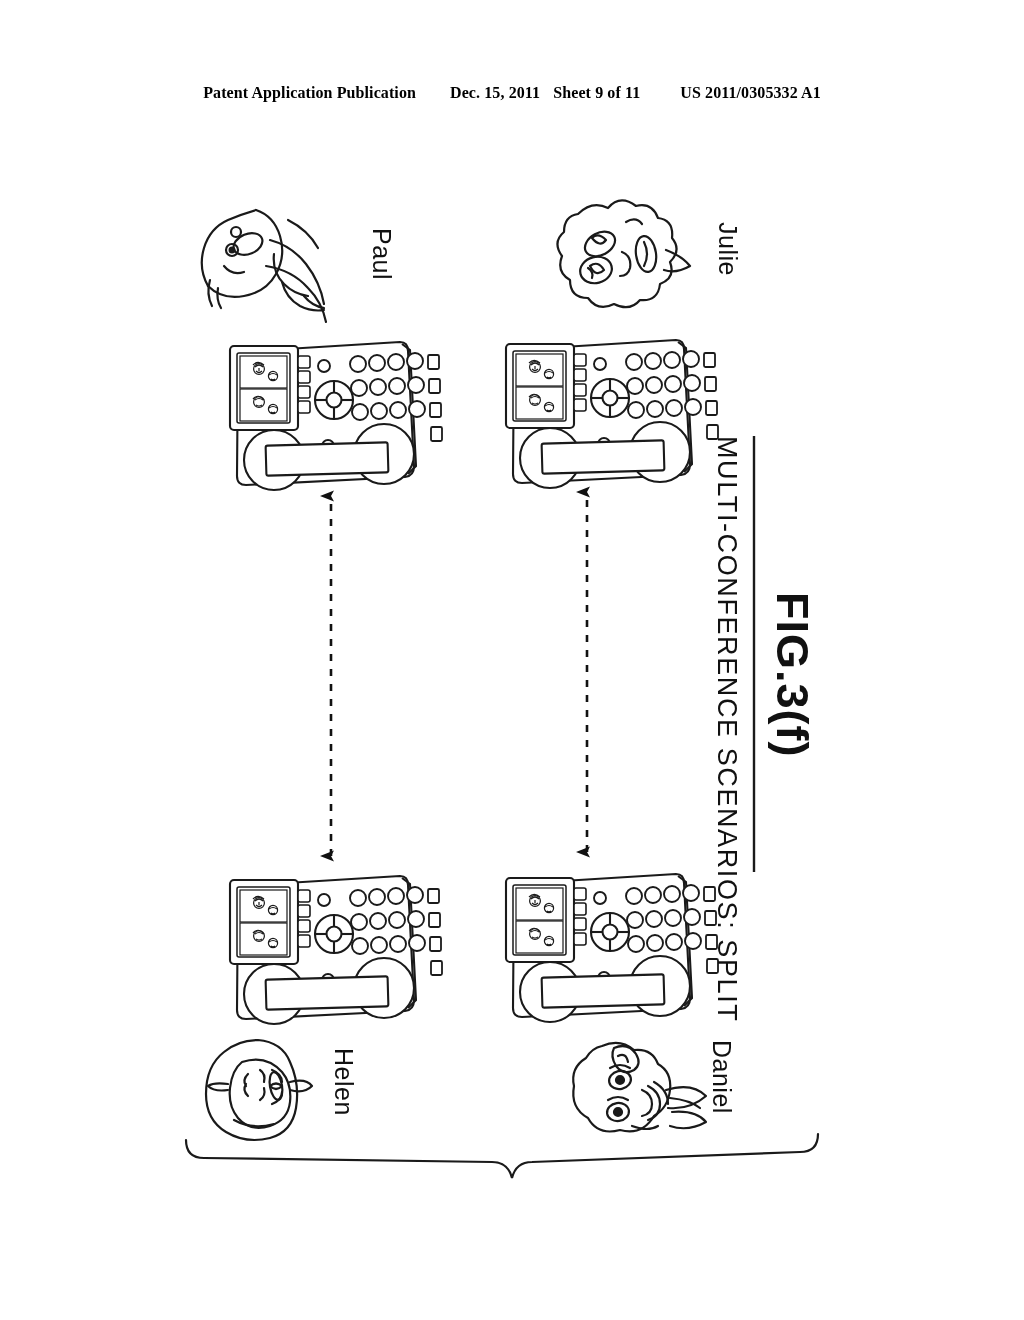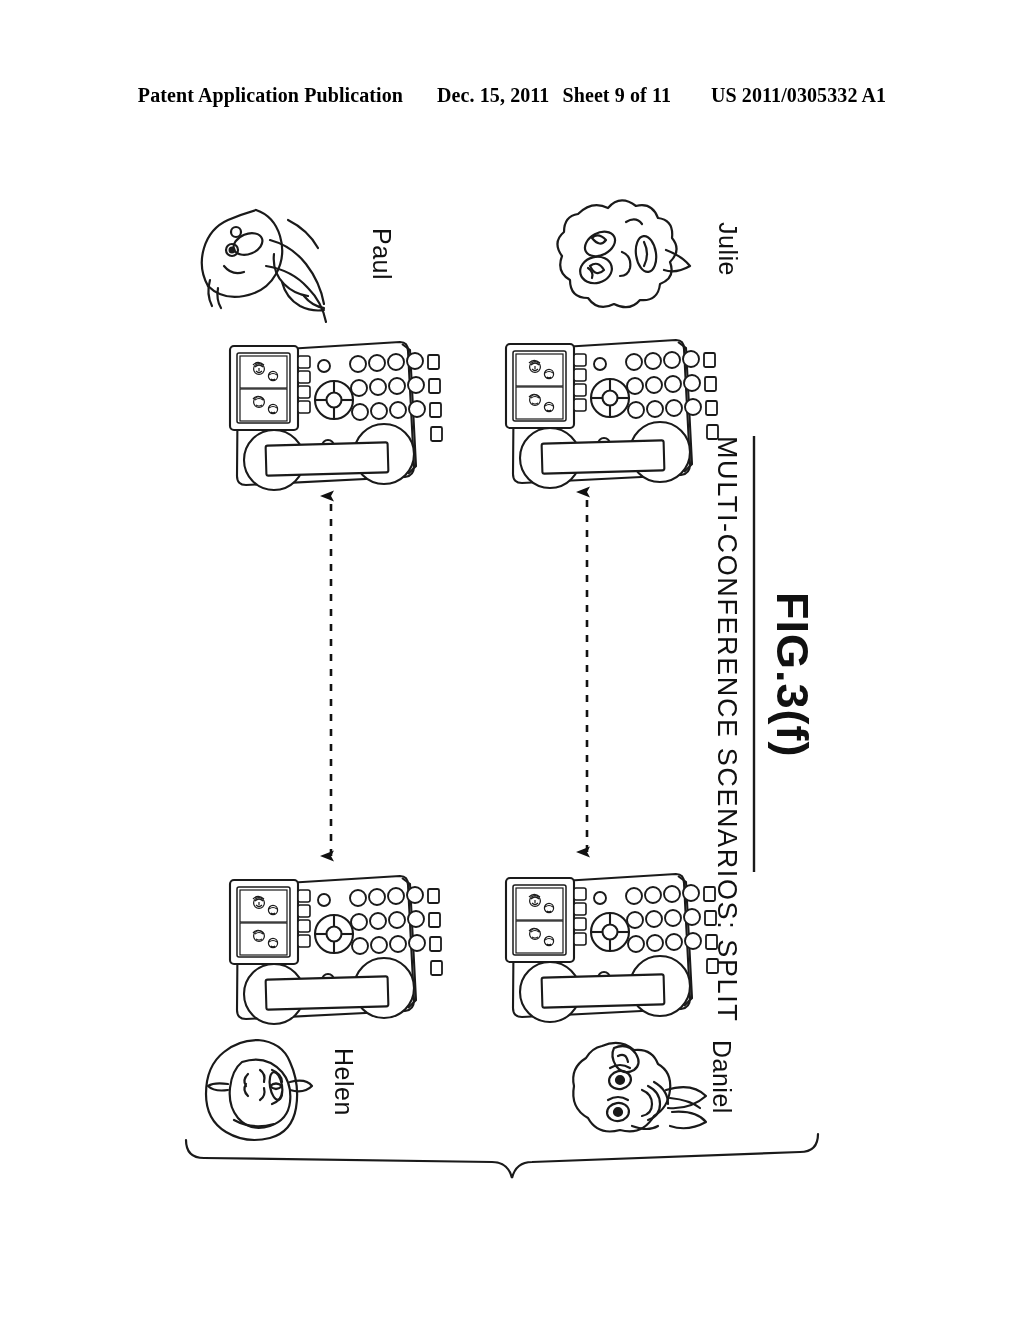--- a/index.html
+++ b/index.html
@@ -18,21 +18,21 @@
 
   
   #patent-header {
     position: absolute;
     top: 84px;
     left: 0;
     width: 1024px;
     text-align: center;
     font-family: "Liberation Serif", serif;
     font-weight: bold;
-    font-size: 20px;
+    font-size: 16px;
     letter-spacing: 0.1px;
     white-space: nowrap;
   }
   #patent-header .hdr-seg { display: inline-block; vertical-align: baseline; }
   .gap-a { display: inline-block; width: 34px; }
   .gap-b { display: inline-block; width: 13px; }
   .gap-c { display: inline-block; width: 40px; }
 
   
   #figure-canvas {

